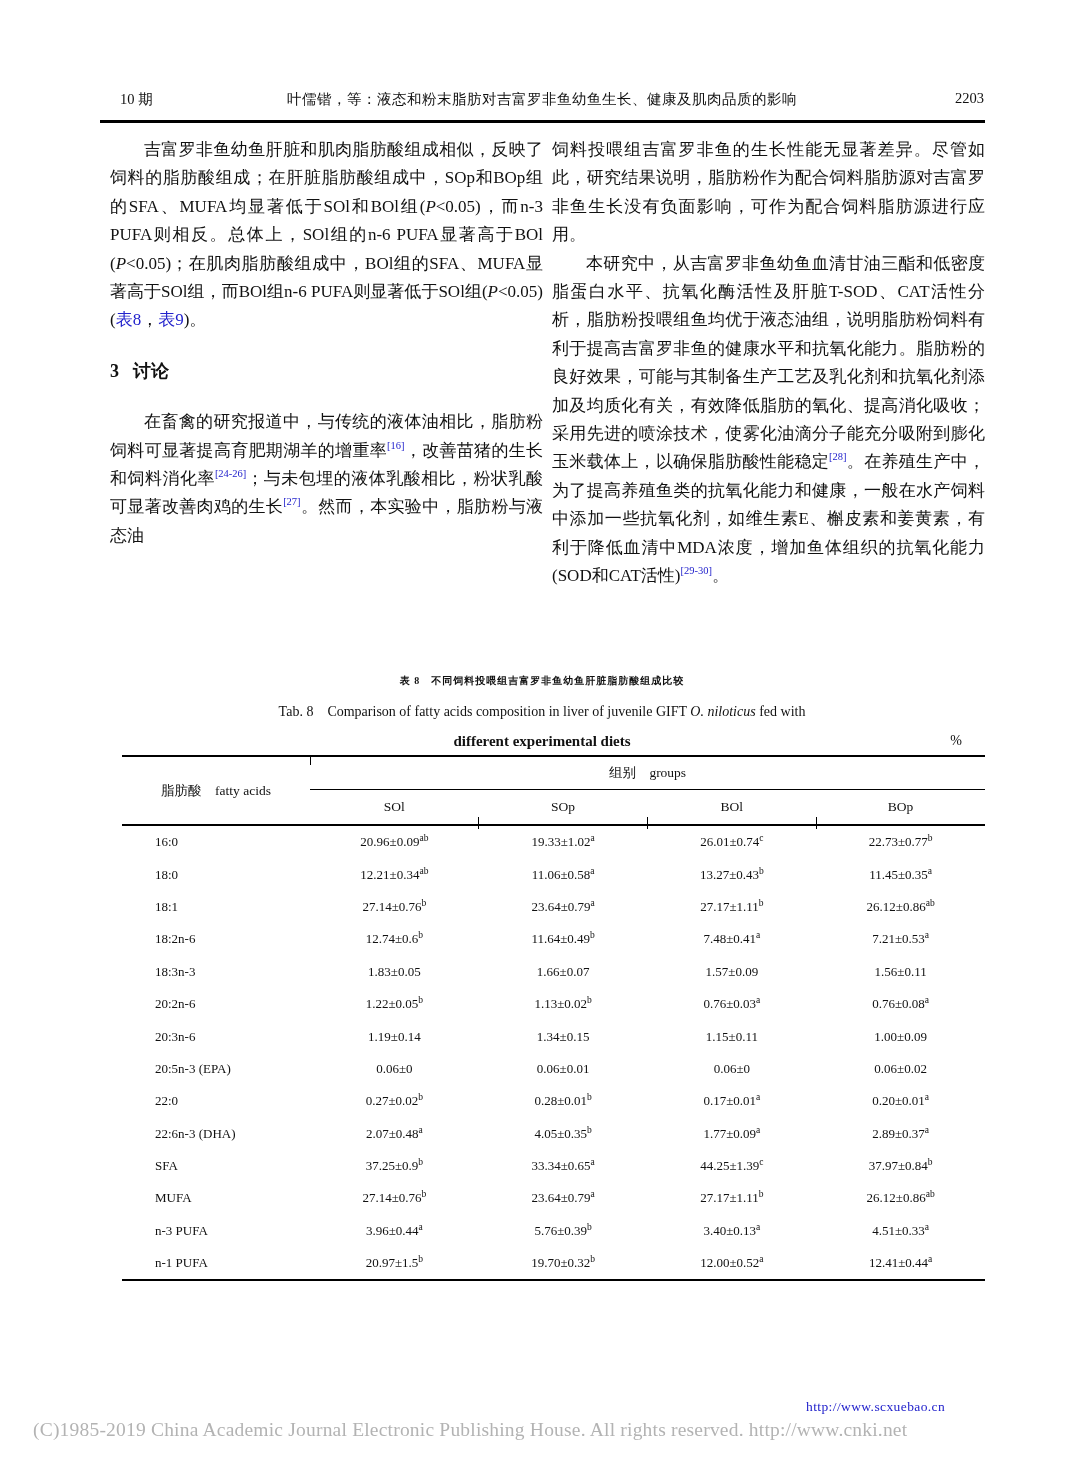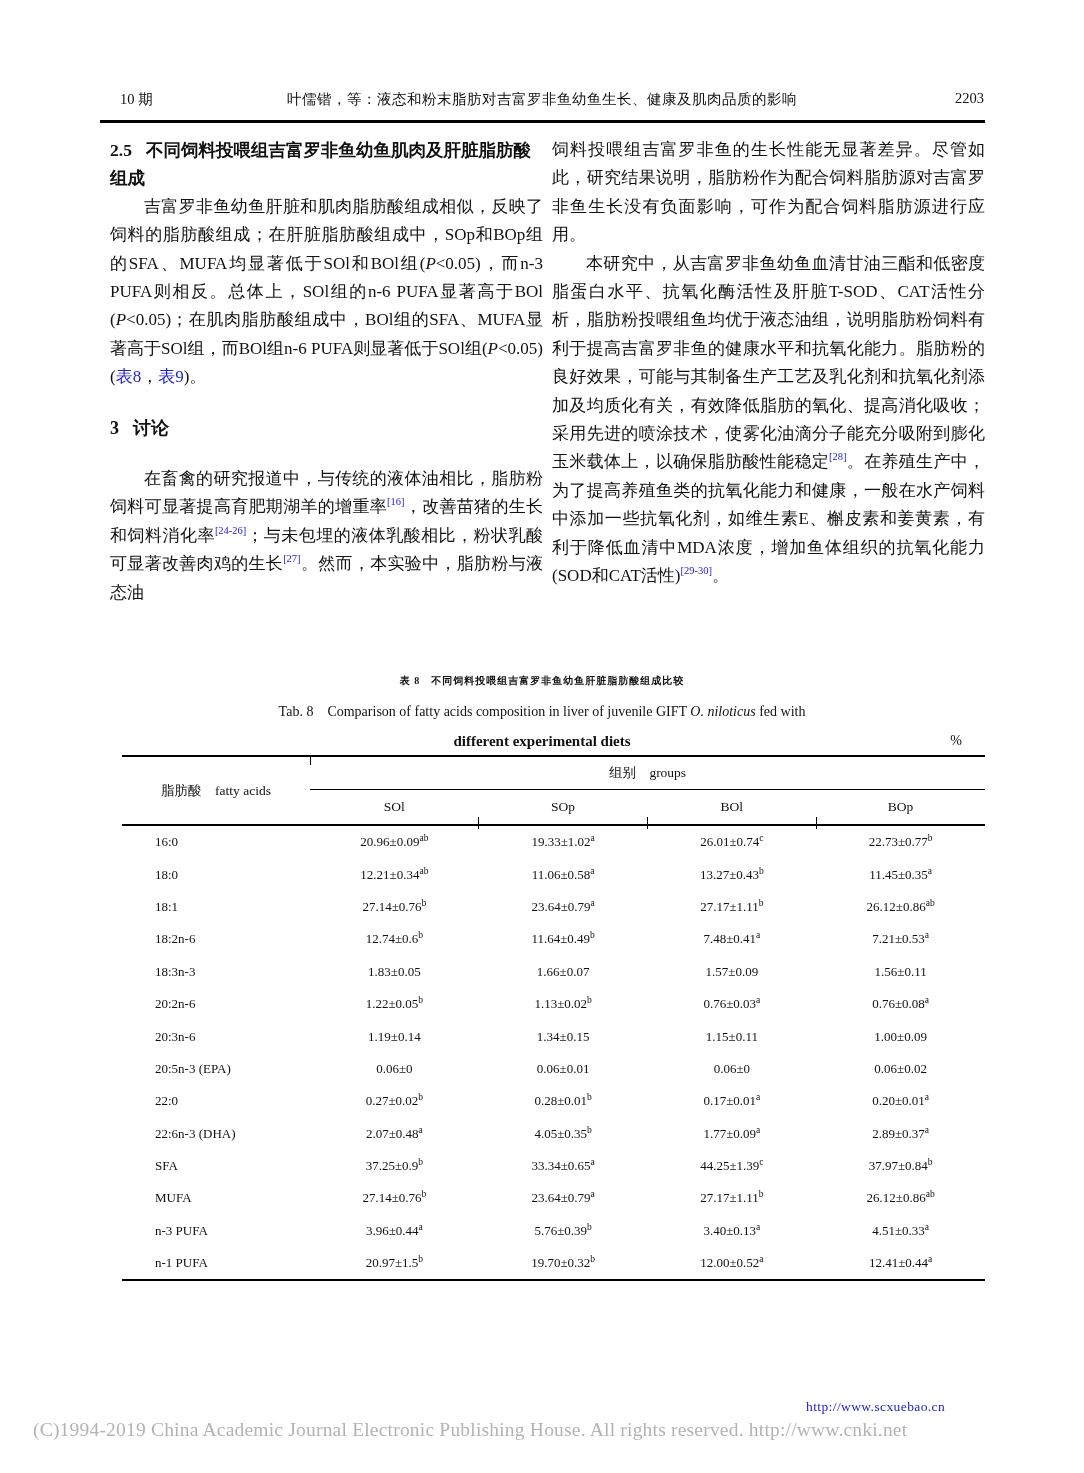--- a/index.html
+++ b/index.html
@@ -63,23 +63,20 @@
 <body>
 
 <div class="page">
 
   <div class="hdr-issue">10 期</div>
   <div class="hdr-title">叶儒锴，等：液态和粉末脂肪对吉富罗非鱼幼鱼生长、健康及肌肉品质的影响</div>
   <div class="hdr-page">2203</div>
   <div class="hdr-rule"></div>
 
   <div class="col col-left">
-    <h2 class="h-sec">
-      <span class="h-num">2.5</span><span>不同饲料投喂组吉富罗非鱼幼鱼肌肉及肝脏脂肪酸组成</span>
-    </h2>
     <p class="body-p"><span>吉富罗非鱼幼鱼肝脏和肌肉脂肪酸组成相似，反映了饲料的脂肪酸组成；在肝脏脂肪酸组成中，SOp和BOp组的SFA、MUFA均显著低于SOl和BOl组(</span><i>P</i><span>&lt;0.05)，而n-3 PUFA则相反。总体上，SOl组的n-6 PUFA显著高于BOl (</span><i>P</i><span>&lt;0.05)；在肌肉脂肪酸组成中，BOl组的SFA、MUFA显著高于SOl组，而BOl组n-6 PUFA则显著低于SOl组(</span><i>P</i><span>&lt;0.05)(</span><span class="blue">表8</span><span>，</span><span class="blue">表9</span><span>)。</span></p>
     <h2 class="h-sec h-sec3">
       <span class="h-num">3</span><span>讨论</span>
     </h2>
     <p class="body-p"><span>在畜禽的研究报道中，与传统的液体油相比，脂肪粉饲料可显著提高育肥期湖羊的增重率</span><sup class="ref">[16]</sup><span>，改善苗猪的生长和饲料消化率</span><sup class="ref">[24-26]</sup><span>；与未包埋的液体乳酸相比，粉状乳酸可显著改善肉鸡的生长</span><sup class="ref">[27]</sup><span>。然而，本实验中，脂肪粉与液态油</span></p>
   </div>
 
   <div class="col col-right">
     <p class="body-p no-indent"><span>饲料投喂组吉富罗非鱼的生长性能无显著差异。尽管如此，研究结果说明，脂肪粉作为配合饲料脂肪源对吉富罗非鱼生长没有负面影响，可作为配合饲料脂肪源进行应用。</span></p>
     <p class="body-p"><span>本研究中，从吉富罗非鱼幼鱼血清甘油三酯和低密度脂蛋白水平、抗氧化酶活性及肝脏T-SOD、CAT活性分析，脂肪粉投喂组鱼均优于液态油组，说明脂肪粉饲料有利于提高吉富罗非鱼的健康水平和抗氧化能力。脂肪粉的良好效果，可能与其制备生产工艺及乳化剂和抗氧化剂添加及均质化有关，有效降低脂肪的氧化、提高消化吸收；采用先进的喷涂技术，使雾化油滴分子能充分吸附到膨化玉米载体上，以确保脂肪酸性能稳定</span><sup class="ref">[28]</sup><span>。在养殖生产中，为了提高养殖鱼类的抗氧化能力和健康，一般在水产饲料中添加一些抗氧化剂，如维生素E、槲皮素和姜黄素，有利于降低血清中MDA浓度，增加鱼体组织的抗氧化能力(SOD和CAT活性)</span><sup class="ref">[29-30]</sup><span>。</span></p>
@@ -203,15 +200,15 @@
           <div class="t-name">n-1 PUFA</div>
           <div class="t-cell">20.97±1.5<sup>b</sup></div>
           <div class="t-cell">19.70±0.32<sup>b</sup></div>
           <div class="t-cell">12.00±0.52<sup>a</sup></div>
           <div class="t-cell">12.41±0.44<sup>a</sup></div>
         </div>
       </div>
   </div>
 
   <div class="ft-site">http://www.scxuebao.cn</div>
-  <div class="ft-copy">(C)1994-2019 China Academic Journal Electronic Publishing House. All rights reserved.   http://www.cnki.net</div>
+  <div class="ft-copy">(C)1985-2019 China Academic Journal Electronic Publishing House. All rights reserved.   http://www.cnki.net</div>
 
 </div>
 
 </body></html>

